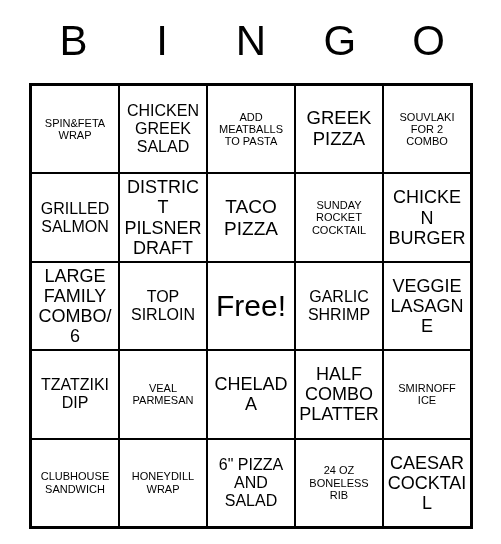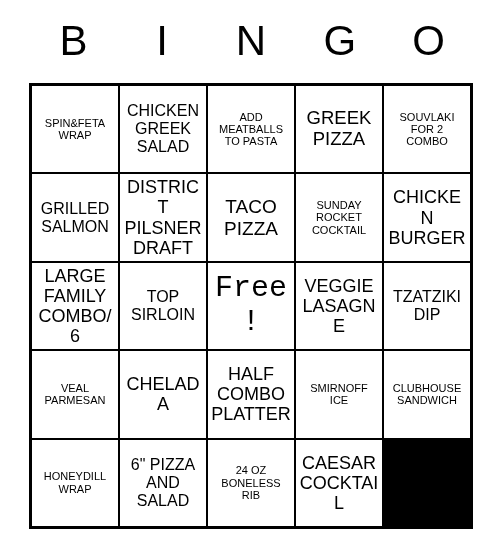--- a/index.html
+++ b/index.html
@@ -76,21 +76,21 @@
     white-space: pre-line;
   }
 
   
   .fs-xs   { font-size: 11px; }
   .fs-sm   { font-size: 11px; }
   .fs-md   { font-size: 18px; }
   .fs-lg   { font-size: 16px; }
   .fs-xl   { font-size: 18.5px; }
   .fs-xxl  { font-size: 19px; }
-  .fs-free { font-size: 30px; font-family: Liberation Mono, monospace; }
+  .fs-free { font-size: 30px; }
 </style>
 </head>
 <body>
 
 <div id="card">
 
   <div id="header-row">
     <div class="header-letter">B</div>
     <div class="header-letter">I</div>
     <div class="header-letter">N</div>
@@ -150,20 +150,24 @@
 COMBO/6</span>
       </div>
       <div class="cell">
         <span class="cell-text fs-lg">TOP
 SIRLOIN</span>
       </div>
       <div class="cell">
         <span class="cell-text fs-free">Free!</span>
       </div>
       <div class="cell">
+        <span class="cell-text fs-lg">GARLIC
+SHRIMP</span>
+      </div>
+      <div class="cell">
         <span class="cell-text fs-md">VEGGIE
 LASAGNE</span>
       </div>
       <div class="cell">
         <span class="cell-text fs-lg">TZATZIKI
 DIP</span>
       </div>
       <div class="cell">
         <span class="cell-text fs-xs">VEAL
 PARMESAN</span>

